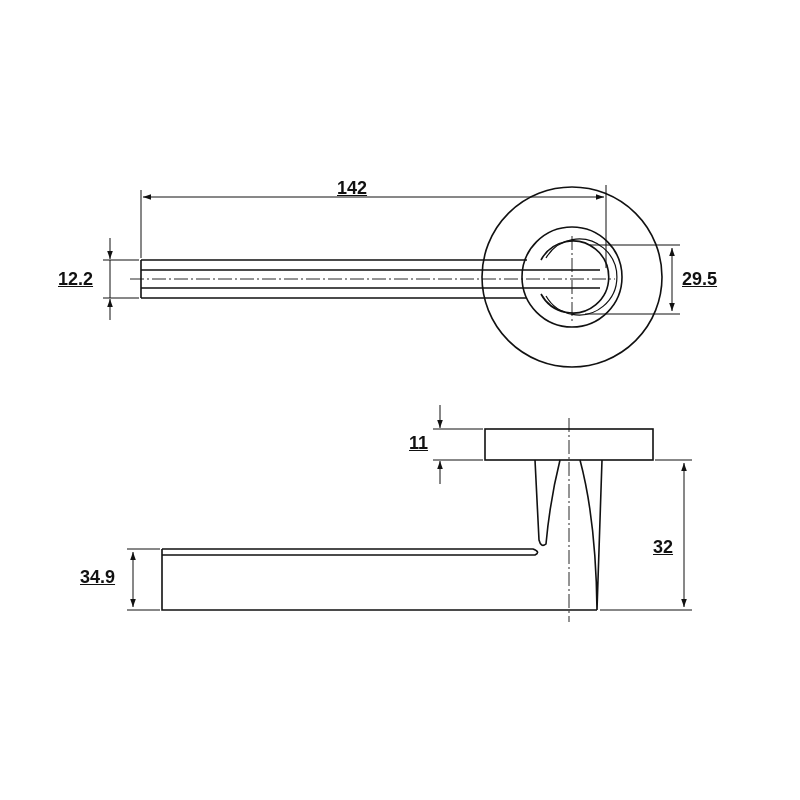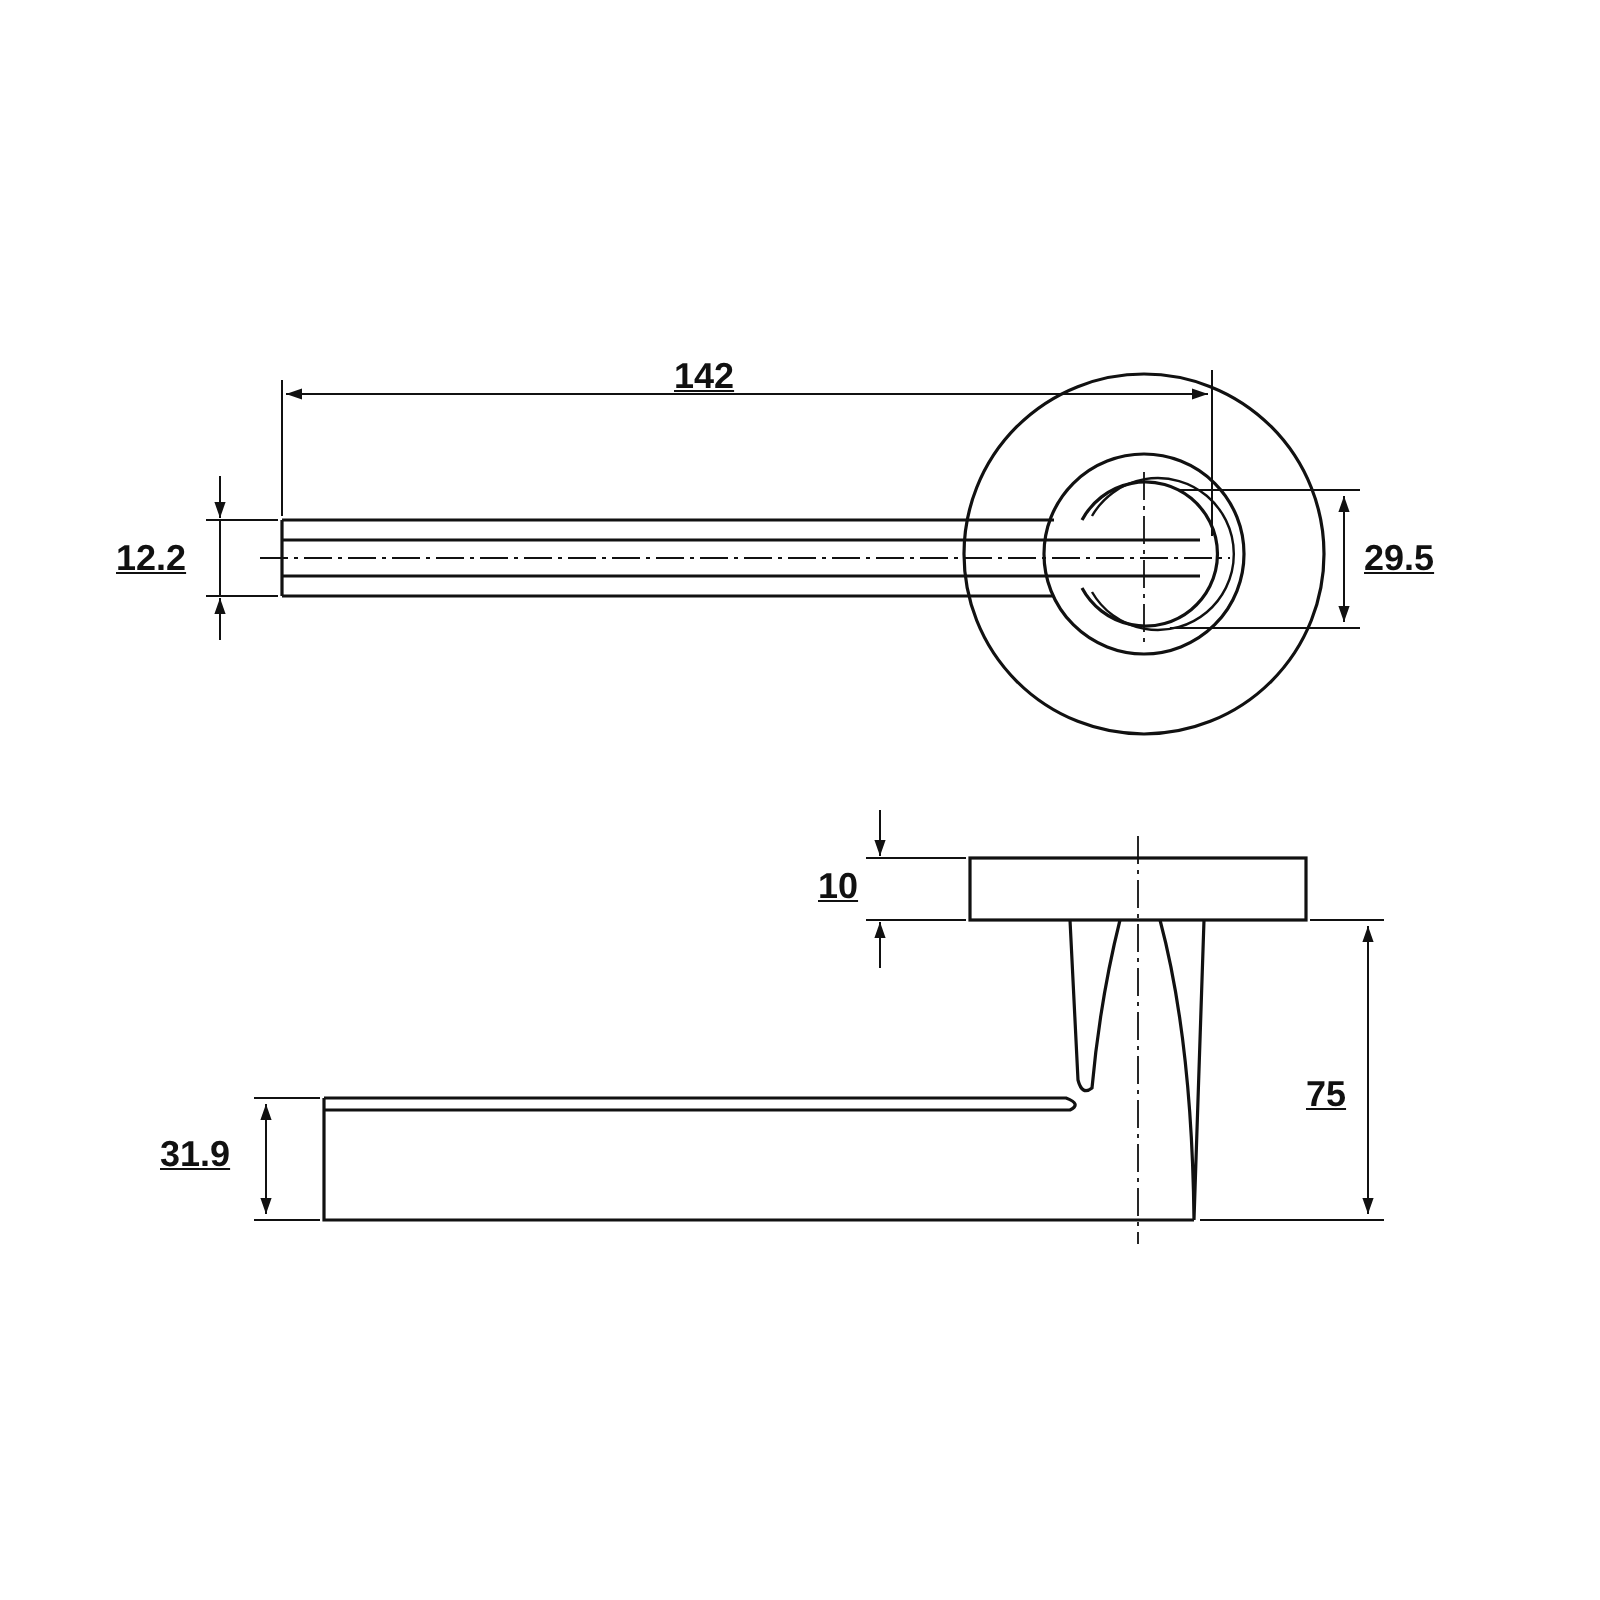--- a/index.html
+++ b/index.html
@@ -86,15 +86,15 @@
       <line x1="127" y1="549" x2="160" y2="549"></line>
       <line x1="127" y1="610" x2="160" y2="610"></line>
       <line x1="133" y1="552" x2="133" y2="607" marker-start="url(#arr)" marker-end="url(#arr)"></line>
     </g>
   </g>
 </svg>
 
 <div class="dim-label" style="left:337px;top:179px;">142</div>
 <div class="dim-label" style="left:58px;top:270px;">12.2</div>
 <div class="dim-label" style="left:682px;top:270px;">29.5</div>
-<div class="dim-label" style="left:409px;top:434px;">10</div>
-<div class="dim-label" style="left:653px;top:538px;">75</div>
-<div class="dim-label" style="left:80px;top:568px;">31.9</div>
+<div class="dim-label" style="left:409px;top:434px;">11</div>
+<div class="dim-label" style="left:653px;top:538px;">32</div>
+<div class="dim-label" style="left:80px;top:568px;">34.9</div>
 
 </body></html>

